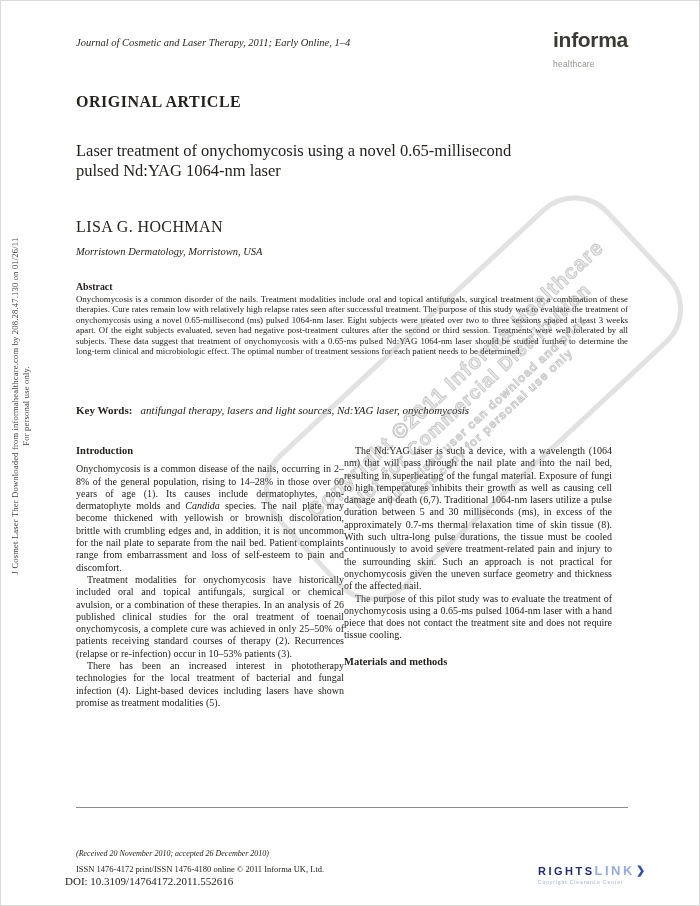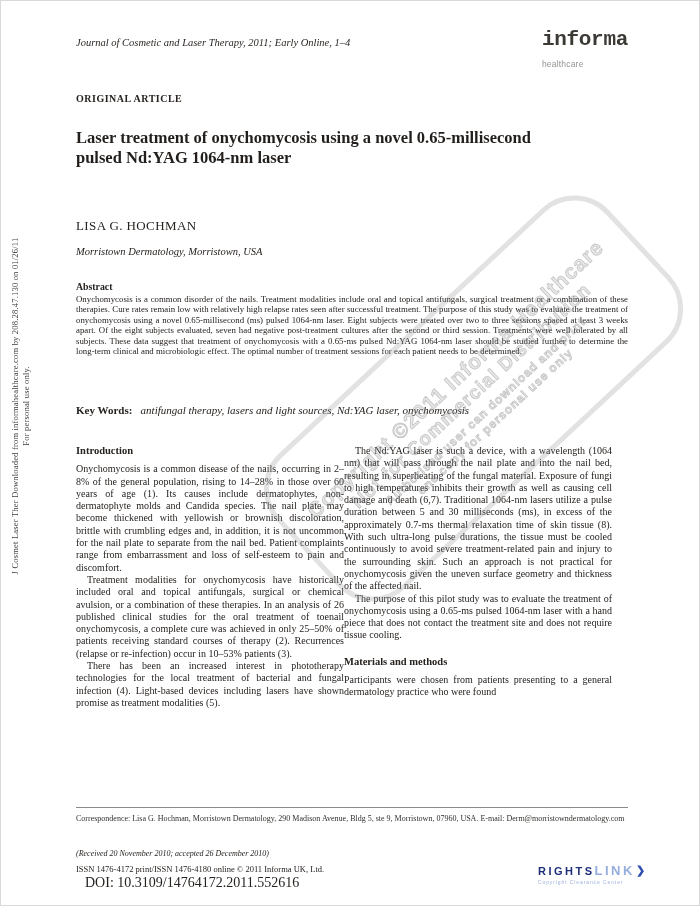--- a/index.html
+++ b/index.html
@@ -12,42 +12,42 @@
   
   .sidebar-text {
     position:absolute; left:-258px; top:392px; width:560px; height:26px;
     transform:rotate(-90deg); text-align:center;
     font-size:8.5px; line-height:11px; color:#3c3c3c; letter-spacing:0.2px;
   }
   
   .header-row { position:absolute; left:75px; top:28px; width:552px; display:flex; justify-content:space-between; align-items:flex-start; }
   .journal-line { font-style:italic; font-size:10.5px; padding-top:8px; color:#2b2724; }
   .informa-logo { text-align:left; line-height:1; }
-  .informa-name { font-family:Liberation Mono, monospace; font-weight:bold; font-size:21px; color:#3d3935; letter-spacing:-0.3px; }
+  .informa-name { font-family:Liberation Sans, sans-serif; font-weight:bold; font-size:21px; color:#3d3935; letter-spacing:-0.3px; }
   .informa-sub  { font-family:"Liberation Sans",sans-serif; font-size:8.5px; color:#96938f; margin-top:10px; letter-spacing:0.2px; }
   
-  .article-type { position:absolute; left:75px; top:92px; font-size:10px; font-weight:bold; letter-spacing:0.5px; }
-  .title { position:absolute; left:75px; top:127px; width:560px; font-size:16.5px; font-weight:bold; line-height:20px; color:#221e1b; }
-  .author { position:absolute; left:75px; top:217px; font-size:13px; letter-spacing:0.4px; }
+  .article-type { position:absolute; left:75px; top:92px; font-size:16px; font-weight:bold; letter-spacing:0.5px; }
+  .title { position:absolute; left:75px; top:140px; width:560px; font-size:16.5px; font-weight:normal; line-height:20px; color:#221e1b; }
+  .author { position:absolute; left:75px; top:217px; font-size:16px; letter-spacing:0.4px; }
   .affiliation { position:absolute; left:75px; top:245px; font-size:10.5px; font-style:italic; }
   
   .abstract { position:absolute; left:75px; top:280px; width:552px; }
   .abstract-heading { font-size:9.8px; font-weight:bold; margin-bottom:2px; }
   .abstract-text { font-size:8.8px; line-height:10.4px; text-align:justify; }
   .keywords { position:absolute; left:75px; top:403px; width:552px; font-size:11px; }
   .keywords .kw-label { font-weight:bold; }
   .keywords .kw-text { font-style:italic; }
   
   .columns { position:absolute; left:75px; top:444px; width:552px; display:flex; gap:0; }
   .col { width:268px; font-size:10px; line-height:12.3px; text-align:justify; }
   .col h2 { font-size:10.5px; font-weight:bold; margin:0 0 6px 0; text-align:left; }
   .col p { margin:0; }
   .col p.indent { text-indent:11px; }
   .col .sect-gap { margin-top:14px; }
-  .italic { }
+  .italic { font-style:italic; }
   
   .stamp {
     position:absolute; left:245px; top:305px; width:445px; height:175px;
     border:5px solid rgba(150,150,150,0.28); border-radius:48px;
     transform:rotate(-43deg);
     display:flex; flex-direction:column; align-items:center; justify-content:center;
     pointer-events:none; z-index:5;
   }
   .stamp div {
     font-family:"Liberation Sans",sans-serif; font-weight:bold; white-space:nowrap;
@@ -56,21 +56,21 @@
   }
   .stamp .w1 { font-size:21px; }
   .stamp .w2 { font-size:19px; }
   .stamp .w3 { font-size:12px; margin-top:3px; }
   .stamp .w4 { font-size:12px; }
   
   .footer-rule { position:absolute; left:75px; top:806px; width:552px; border-top:1px solid #8a8a8a; }
   .correspondence { position:absolute; left:75px; top:813px; width:552px; font-size:8px; line-height:10px; text-align:justify; color:#33302d; }
   .received { position:absolute; left:75px; top:848px; font-size:8px; font-style:italic; }
   .issn { position:absolute; left:75px; top:863px; font-size:8.5px; }
-  .doi  { position:absolute; left:84px; top:874px; font-size:14px; }
+  .doi  { position:absolute; left:64px; top:874px; font-size:11px; }
   .rightslink { position:absolute; left:537px; top:862px; font-family:"Liberation Sans",sans-serif; cursor:pointer; }
   .rl-row { display:flex; align-items:center; }
   .rl-rights { font-size:11px; font-weight:bold; color:#1e2f7a; letter-spacing:2.5px; }
   .rl-link   { font-size:13px; font-weight:bold; color:#96aede; letter-spacing:2.5px; }
   .rl-arrow  { font-size:11px; font-weight:bold; color:#2e4fb0; margin-left:1px; }
   .rl-caption { font-size:5px; color:#9db1dd; letter-spacing:0.9px; margin-top:1px; }
 </style>
 </head>
 <body>
 
@@ -114,33 +114,31 @@
     <div class="col">
       <h2>Introduction</h2>
       <p><span>Onychomycosis is a common disease of the nails, occurring in 2–8% of the general population, rising to 14–28% in those over 60 years of age (1). Its causes include dermatophytes, non-dermatophyte molds and </span><span class="italic">Candida</span><span> species. The nail plate may become thickened with yellowish or brownish discoloration, brittle with crumbling edges and, in addition, it is not uncommon for the nail plate to separate from the nail bed. Patient complaints range from embarrassment and loss of self-esteem to pain and discomfort.</span></p>
       <p class="indent">Treatment modalities for onychomycosis have historically included oral and topical antifungals, surgical or chemical avulsion, or a combination of these therapies. In an analysis of 26 published clinical studies for the oral treatment of toenail onychomycosis, a complete cure was achieved in only 25–50% of patients receiving standard courses of therapy (2). Recurrences (relapse or re-infection) occur in 10–53% patients (3).</p>
       <p class="indent">There has been an increased interest in phototherapy technologies for the local treatment of bacterial and fungal infection (4). Light-based devices including lasers have shown promise as treatment modalities (5).</p>
     </div>
     <div class="col">
       <p class="indent">The Nd:YAG laser is such a device, with a wavelength (1064 nm) that will pass through the nail plate and into the nail bed, resulting in superheating of the fungal material. Exposure of fungi to high temperatures inhibits their growth as well as causing cell damage and death (6,7). Traditional 1064-nm lasers utilize a pulse duration between 5 and 30 milliseconds (ms), in excess of the approximately 0.7-ms thermal relaxation time of skin tissue (8). With such ultra-long pulse durations, the tissue must be cooled continuously to avoid severe treatment-related pain and injury to the surrounding skin. Such an approach is not practical for onychomycosis given the uneven surface geometry and thickness of the affected nail.</p>
       <p class="indent">The purpose of this pilot study was to evaluate the treatment of onychomycosis using a 0.65-ms pulsed 1064-nm laser with a hand piece that does not contact the treatment site and does not require tissue cooling.</p>
       <h2 class="sect-gap">Materials and methods</h2>
-      <p>Participants were chosen from patients presenting to a general dermatology practice who were found</p>
     </div>
   </div>
 
   <div class="stamp">
     <div class="w1">Copyright ©2011 Informa Healthcare</div>
     <div class="w2">Not for Commercial Distribution</div>
     <div class="w3">Authorised user can download and print</div>
     <div class="w4">one copy for personal use only</div>
   </div>
 
   <div class="footer-rule"></div>
-  <div class="correspondence">Correspondence: Lisa G. Hochman, Morristown Dermatology, 290 Madison Avenue, Bldg 5, ste 9, Morristown, 07960, USA. E-mail: Derm@morristowndermatology.com</div>
   <div class="received">(Received 20 November 2010; accepted 26 December 2010)</div>
   <div class="issn">ISSN 1476-4172 print/ISSN 1476-4180 online © 2011 Informa UK, Ltd.</div>
   <div class="doi">DOI: 10.3109/14764172.2011.552616</div>
 
   <div class="rightslink">
     <div class="rl-row">
       <span class="rl-rights">RIGHTS</span>
       <span class="rl-link">LINK</span>
       <span class="rl-arrow">❯</span>
     </div>

